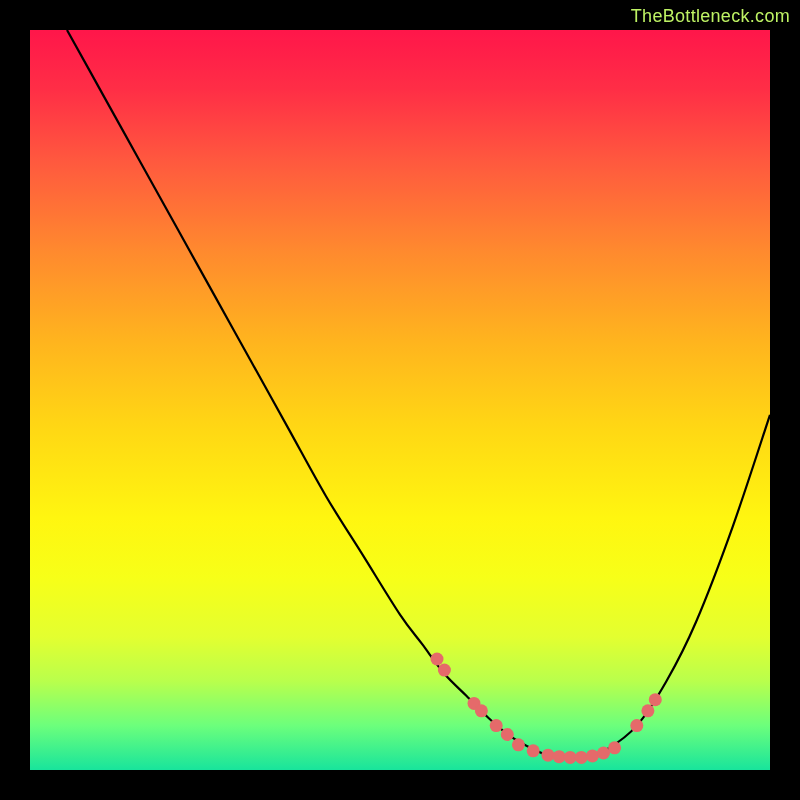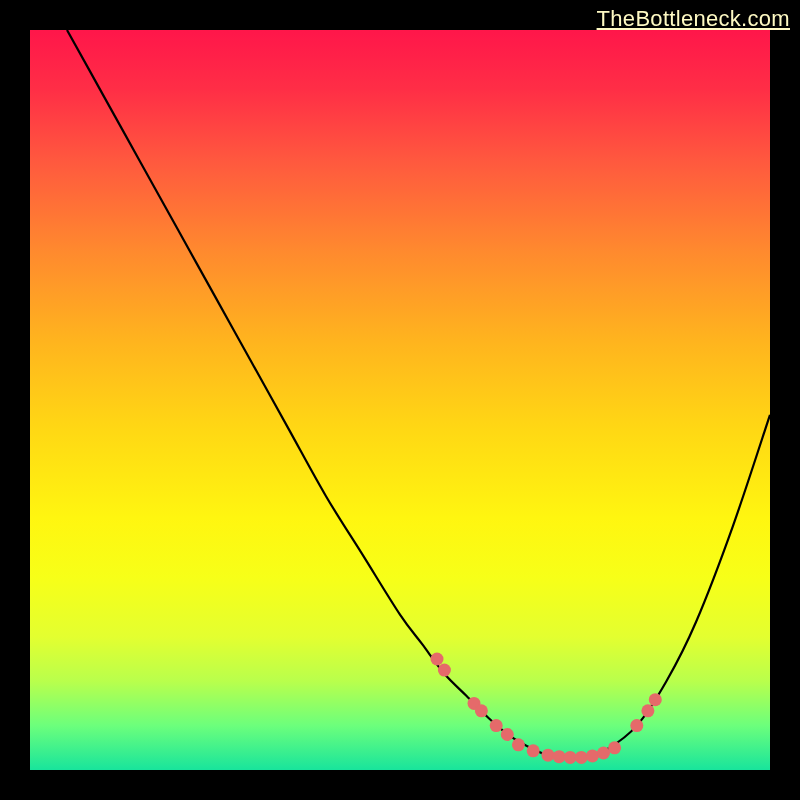--- a/index.html
+++ b/index.html
@@ -28,25 +28,24 @@
       #f7ff18 74%,
       #e3ff30 82%,
       #b9ff4c 88%,
       #6cff7c 94%,
       #18e49c 100%);
   }
   .watermark {
     position: absolute;
     top: 6px;
     right: 10px;
-    color: #fef9c3;
-    font-size: 22px;
+    color: #bef264;
+    font-size: 18px;
     font-weight: 500;
     letter-spacing: 0.3px;
-    text-decoration: underline;
   }
   svg.plot {
     position: absolute;
     left: 30px;
     top: 30px;
     width: 740px;
     height: 740px;
     overflow: visible;
   }
   .curve {

